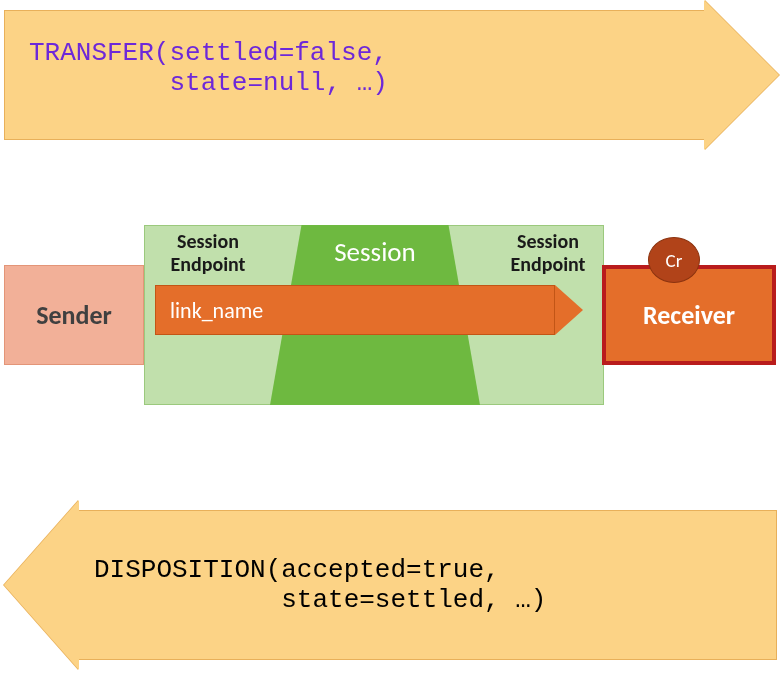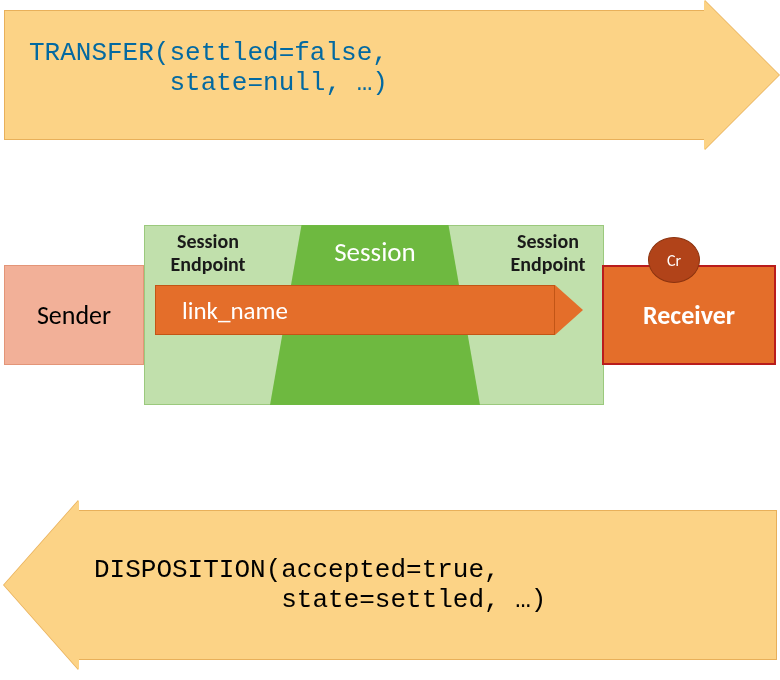--- a/index.html
+++ b/index.html
@@ -40,21 +40,21 @@
     border-bottom: 75px solid transparent;
     border-left: 75px solid #fcd386;
     filter: drop-shadow(1px 0 0 #e8b05a);
   }
   .top-arrow-text {
     position: absolute;
     top: 28px;
     left: 25px;
     font-family: "Courier New", monospace;
     font-size: 26px;
-    color: #0369a1;
+    color: #6d28d9;
     white-space: pre;
   }
 
   
   .middle {
     position: absolute;
     top: 225px;
     left: 0;
     width: 780px;
     height: 200px;
@@ -67,32 +67,32 @@
     width: 140px;
     height: 100px;
     background: #f2b098;
     border: 1px solid #e39578;
     display: flex;
     align-items: center;
     justify-content: center;
   }
   .sender-label {
     font-size: 26px;
-    font-weight: normal;
-    color: #000000;
+    font-weight: bold;
+    color: #404040;
   }
 
   .receiver-box {
     position: absolute;
     top: 40px;
     left: 602px;
     width: 174px;
     height: 100px;
     background: #e46e2a;
-    border: 2px solid #b91c1c;
+    border: 4px solid #b91c1c;
     display: flex;
     align-items: center;
     justify-content: center;
   }
   .receiver-label {
     font-size: 26px;
     font-weight: bold;
     color: #ffffff;
   }
 
@@ -169,38 +169,38 @@
     top: 0;
     left: 400px;
     width: 0;
     height: 0;
     border-top: 25px solid transparent;
     border-bottom: 25px solid transparent;
     border-left: 28px solid #e46e2a;
   }
   .link-label {
     color: #ffffff;
-    font-size: 25px;
-    padding-left: 26px;
+    font-size: 22px;
+    padding-left: 14px;
   }
 
   .credit-badge {
     position: absolute;
     top: 12px;
     left: 648px;
     width: 52px;
     height: 46px;
     background: #b14319;
     border: 1px solid #8b330f;
     border-radius: 50%;
     display: flex;
     align-items: center;
     justify-content: center;
     color: #ffffff;
-    font-size: 16px;
+    font-size: 19px;
   }
 
   
   .bottom-arrow {
     position: absolute;
     top: 500px;
     left: 4px;
     width: 772px;
     height: 170px;
   }

